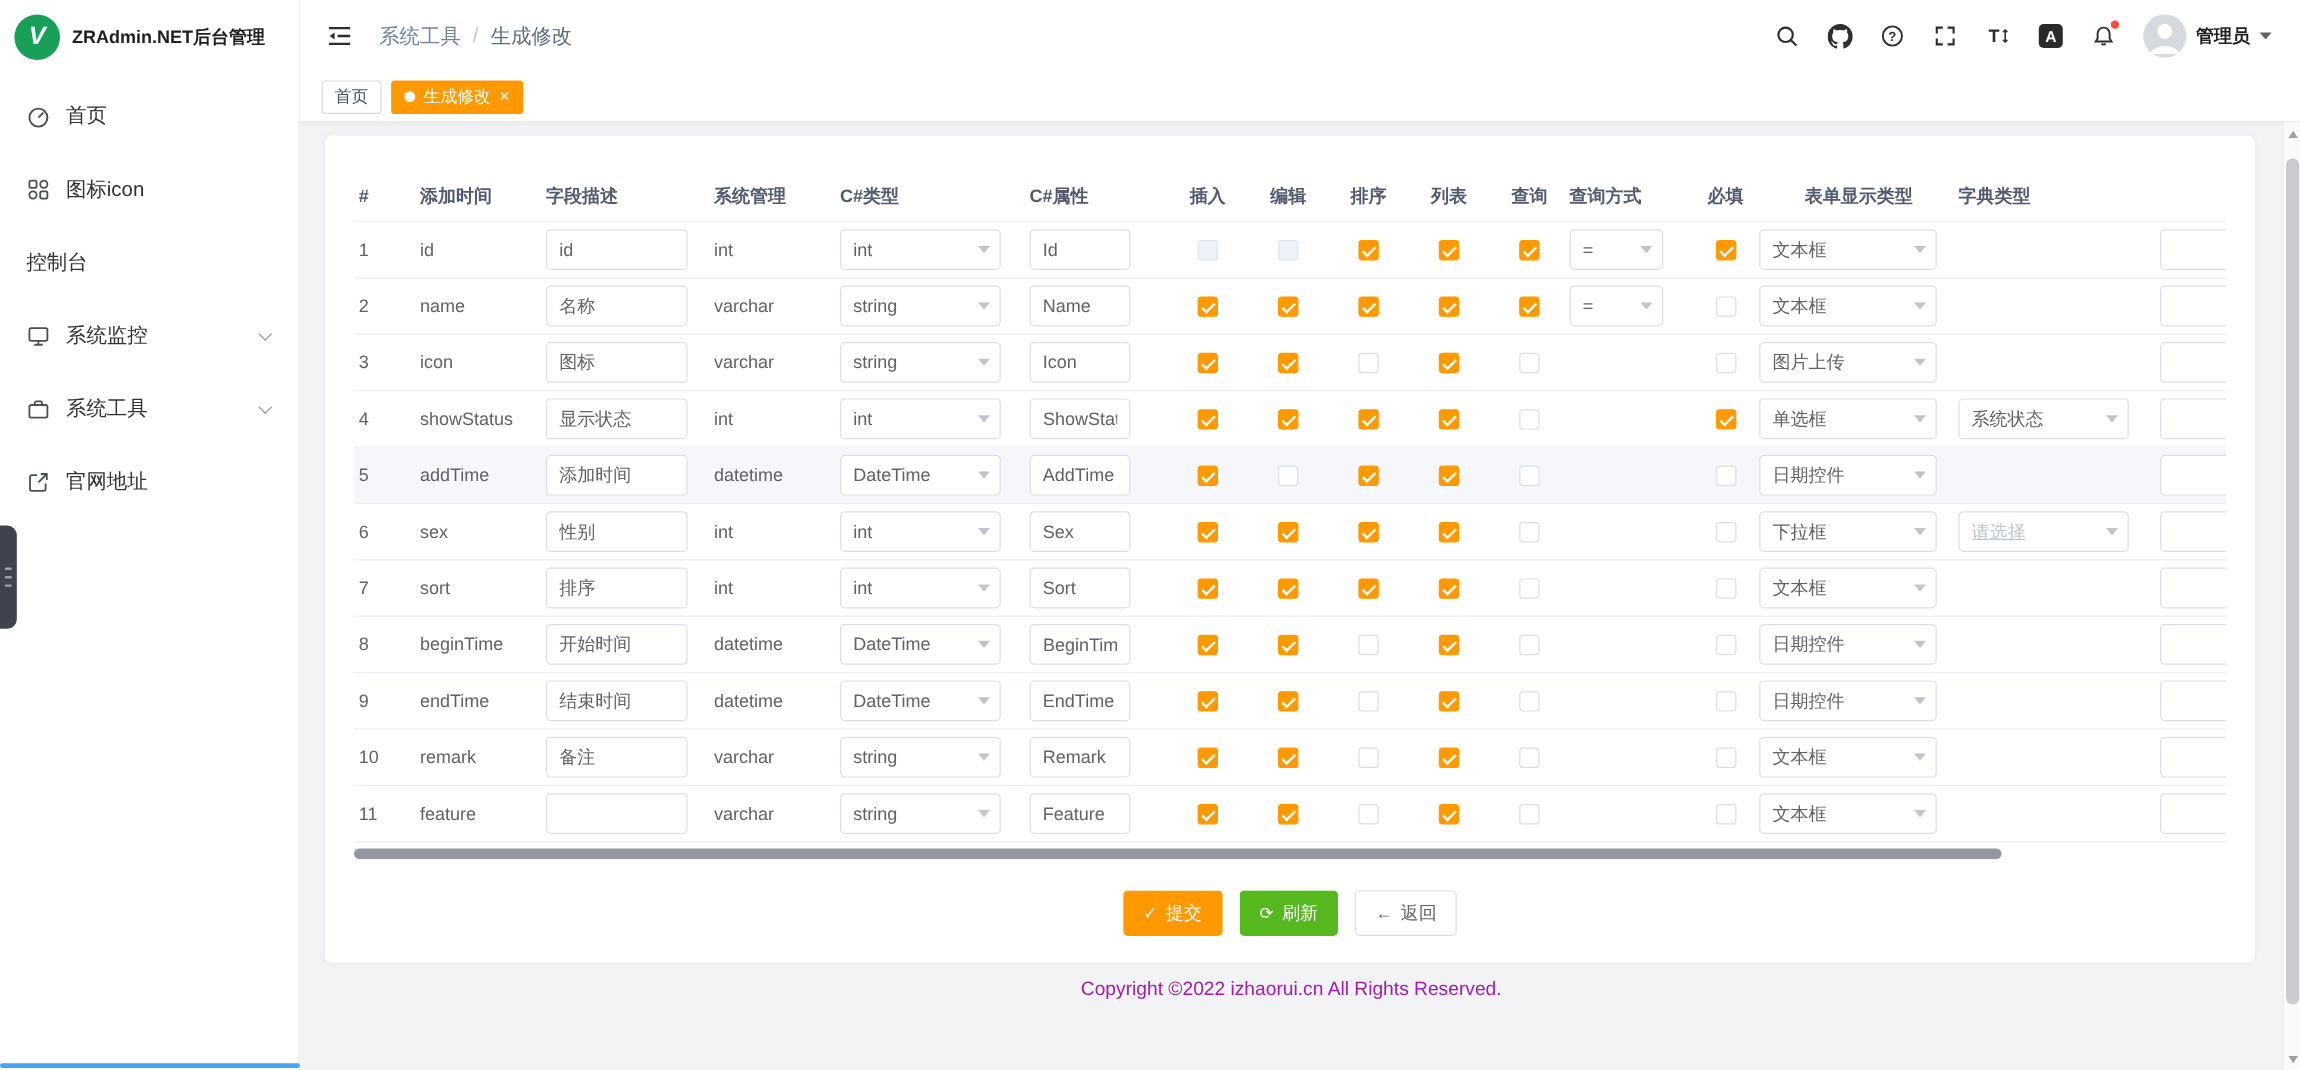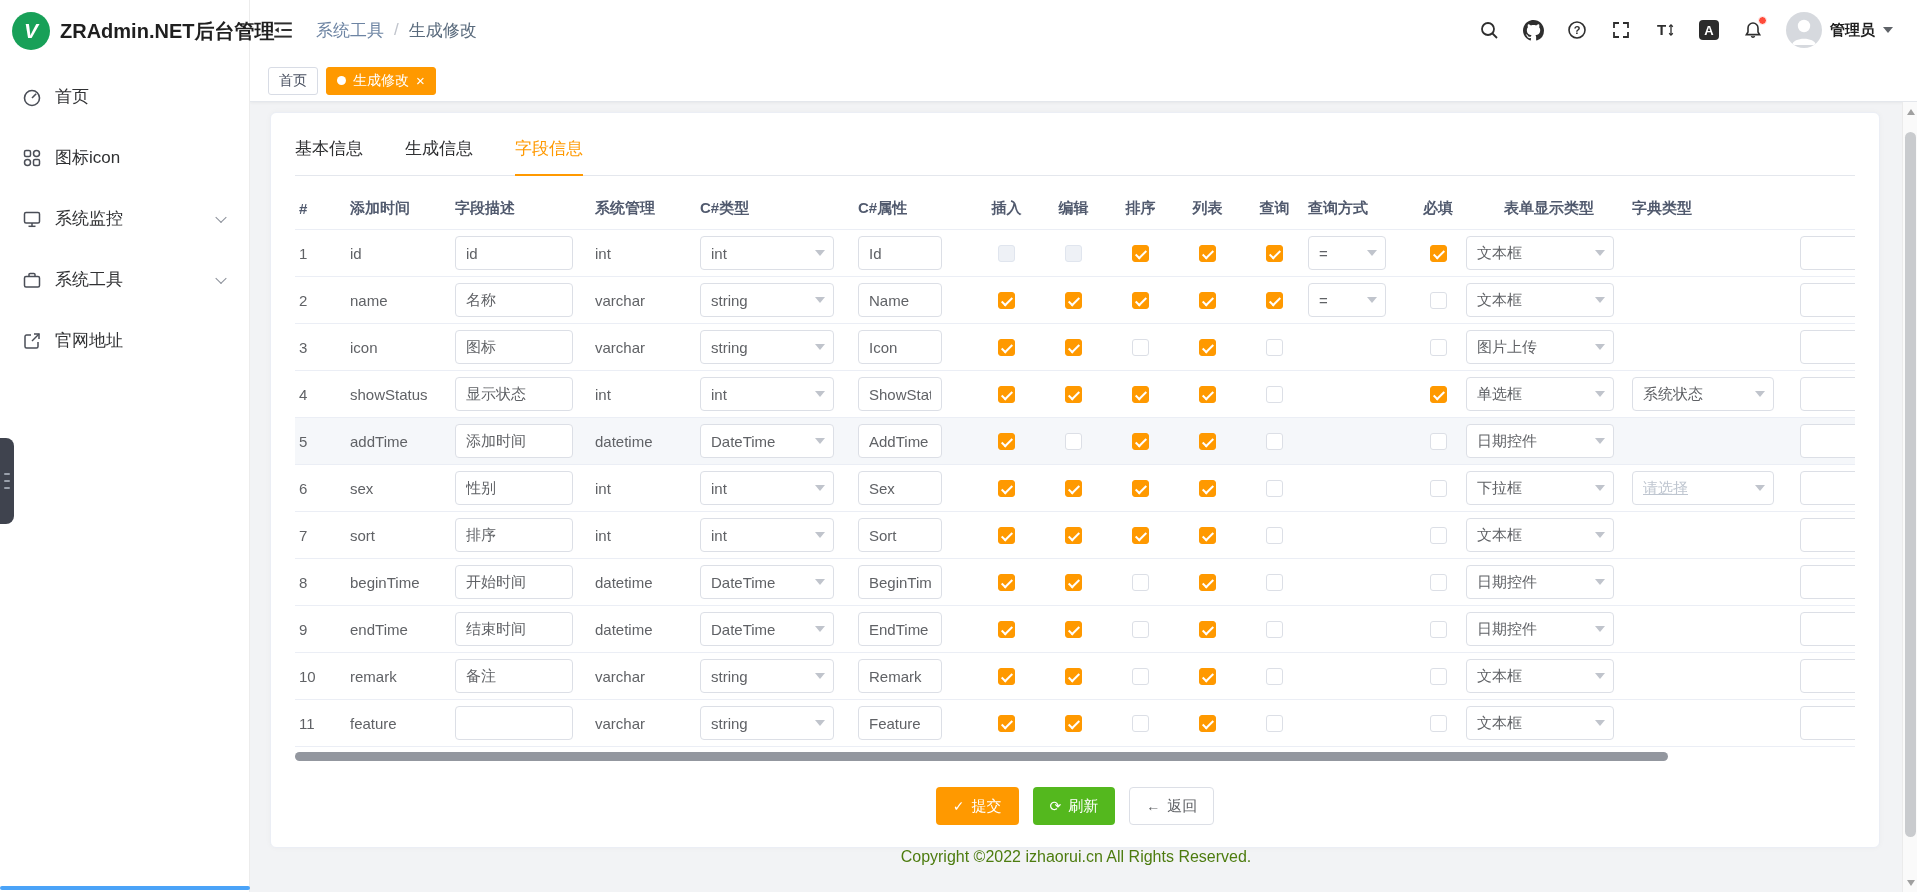--- a/index.html
+++ b/index.html
@@ -4,21 +4,21 @@
 <style>
   * { margin:0; padding:0; box-sizing:border-box; }
   html,body { width:1917px; height:892px; overflow:hidden; }
   body { font-family:"Liberation Sans", sans-serif; background:#f2f3f5; position:relative; color:#303133; }
   svg { display:block; }
 
   
   .sidebar { position:absolute; left:0; top:0; width:250px; height:892px; background:#fff; border-right:1px solid #ececec; z-index:5; }
   .logo-row { height:62px; display:flex; align-items:center; padding:0 12px; gap:10px; }
   .logo-circle { width:38px; height:38px; border-radius:50%; background:#18a058; color:#fff; display:flex; align-items:center; justify-content:center; font-weight:bold; font-style:italic; font-size:21px; flex:none; }
-  .logo-title { font-weight:700; font-size:20px; color:#1f1f1f; white-space:nowrap; }
+  .logo-title { font-weight:700; font-size:15px; color:#1f1f1f; white-space:nowrap; }
   .menu { padding-top:4px; }
   .menu-item { height:61px; display:flex; align-items:center; padding:0 22px; font-size:17px; color:#303133; cursor:pointer; position:relative; }
   .menu-item .micon { width:20px; height:20px; margin-right:13px; color:#4a4e57; flex:none; }
   .chevron { position:absolute; right:24px; top:50%; width:8px; height:8px; border-right:1.7px solid #8a8f99; border-bottom:1.7px solid #8a8f99; transform:translateY(-70%) rotate(45deg); }
   .sidebar-line { position:absolute; bottom:2px; left:0; width:250px; height:4px; background:#4aa3f8; border-radius:2px; }
 
   
   .drawer-handle { position:absolute; left:0; top:438px; width:14px; height:86px; background:#3f434e; border-radius:0 8px 8px 0; z-index:9; display:flex; flex-direction:column; align-items:center; justify-content:center; gap:5px; cursor:pointer; }
   .drawer-handle i { display:block; width:6px; height:2px; background:#9aa0ab; border-radius:1px; }
 
@@ -86,21 +86,21 @@
   .hscroll { margin-top:5px; height:9px; width:100%; }
   .hthumb { width:88%; height:9px; background:#93979f; border-radius:5px; cursor:pointer; }
 
   .actions { display:flex; justify-content:center; gap:14px; margin-top:26px; margin-bottom:6px; }
   .btn { height:38px; padding:0 16px; border-radius:4px; font-size:15px; display:inline-flex; align-items:center; gap:7px; cursor:pointer; border:1px solid transparent; font-family:inherit; }
   .btn-submit { background:#ff9900; color:#fff; }
   .btn-refresh { background:#54b81e; color:#fff; }
   .btn-back { background:#fff; color:#606266; border-color:#dcdfe6; }
   .btn .bicon { font-size:14px; line-height:1; }
 
-  .footer { text-align:center; font-size:16px; color:#4d7c0f; }
+  .footer { text-align:center; margin-top:13px; font-size:16px; color:#a21caf; }
 
   
   .vscroll { position:absolute; right:0; top:102px; width:15px; bottom:0; background:#fafafa; border-left:1px solid #ebebeb; z-index:6; }
   .v-arrow { position:absolute; left:0; width:15px; height:15px; display:flex; align-items:center; justify-content:center; cursor:pointer; }
   .v-arrow.up { top:2px; } .v-arrow.down { bottom:2px; }
   .tri-up { width:0;height:0;border-left:4px solid transparent;border-right:4px solid transparent;border-bottom:6px solid #a0a0a0; }
   .tri-down { width:0;height:0;border-left:4px solid transparent;border-right:4px solid transparent;border-top:6px solid #a0a0a0; }
   .vthumb { position:absolute; left:2px; width:11px; top:30px; height:705px; background:#c9cbce; border-radius:6px; cursor:pointer; }
 </style>
 </head>
@@ -124,20 +124,23 @@
     <div class="menu-item">
       <span class="micon">
         <svg viewBox="0 0 20 20" width="20" height="20" fill="none" stroke="currentColor" stroke-width="1.5">
             <rect x="2.5" y="2.5" width="6" height="6" rx="1.5"></rect>
             <rect x="11.5" y="2.5" width="6" height="6" rx="3"></rect>
             <rect x="2.5" y="11.5" width="6" height="6" rx="3"></rect>
             <rect x="11.5" y="11.5" width="6" height="6" rx="1.5"></rect>
           </svg>
       </span>
       <span>图标icon</span>
+    </div>
+    <div class="menu-item">
+      <span>控制台</span>
     </div>
     <div class="menu-item">
       <span class="micon">
         <svg viewBox="0 0 20 20" width="20" height="20" fill="none" stroke="currentColor" stroke-width="1.5">
             <rect x="2.5" y="3.5" width="15" height="10.5" rx="1.5"></rect>
             <line x1="10" y1="14" x2="10" y2="17"></line>
             <line x1="6.5" y1="17.3" x2="13.5" y2="17.3"></line>
           </svg>
       </span>
       <span>系统监控</span>
@@ -252,25 +255,20 @@
   </span>
   <span class="tag active">
     <i class="tag-dot"></i>
     <span>生成修改</span>
     <span class="tag-close">×</span>
   </span>
 </div>
 
 <main class="main">
   <section class="card">
-    <div class="tabs">
-      <div class="tab">基本信息</div>
-      <div class="tab">生成信息</div>
-      <div class="tab active">字段信息</div>
-    </div>
 
     <div class="table-wrap">
       <div class="t-inner">
         <div class="thead">
           <div class="tr" id="thead-row">
               <div class="th c-idx">#</div>
               <div class="th c-name">添加时间</div>
               <div class="th c-desc">字段描述</div>
               <div class="th c-db">系统管理</div>
               <div class="th c-cs">C#类型</div>

